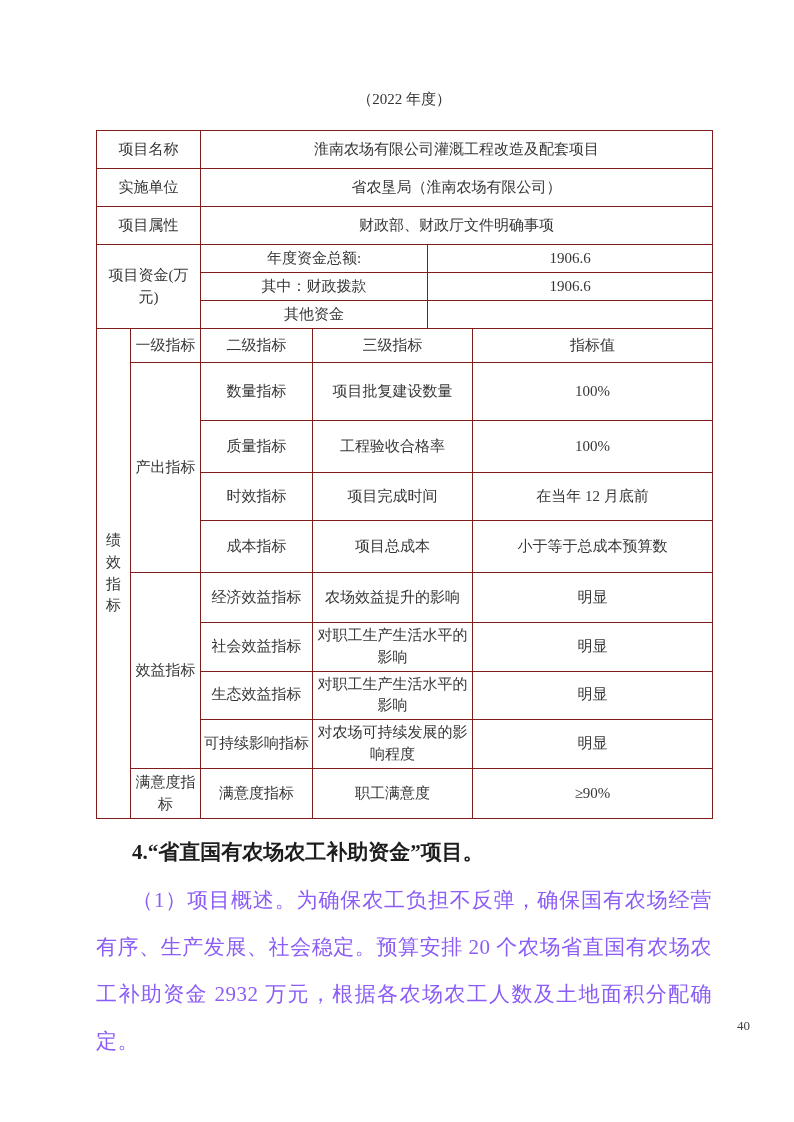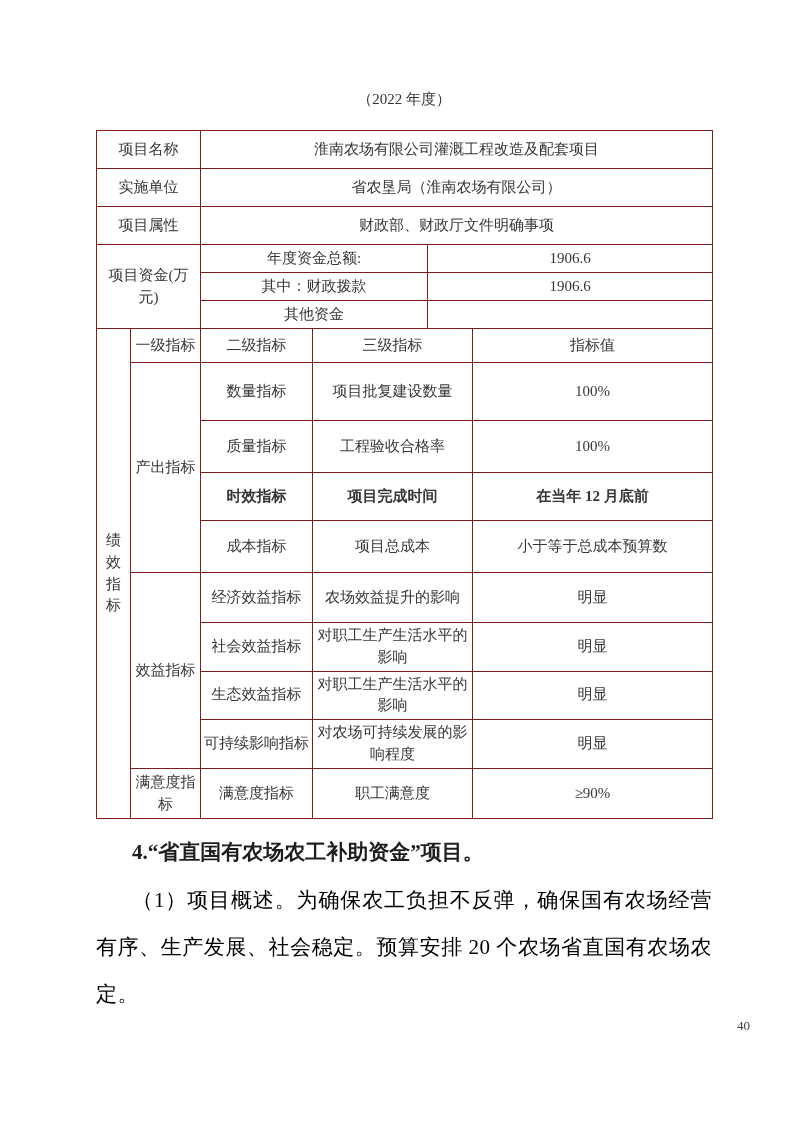--- a/index.html
+++ b/index.html
@@ -26,28 +26,28 @@
     font-size:15px; line-height:1.45;
     color:#363636;
     text-align:center; vertical-align:middle;
     padding:2px 3px;
     word-break:break-all;
   }
   td.side-cell { padding:0; line-height:1.6; }
   td.t-left  { text-align:left;  padding-left:6px; }
   td.t-right { text-align:right; padding-right:7px; }
   tr.h38 { height:38px; } tr.h34 { height:34px; } tr.h28 { height:28px; }
-  tr.h58 { height:58px; } tr.h52 { height:52px; } tr.h48 { height:48px;font-weight:bold; }
+  tr.h58 { height:58px; } tr.h52 { height:52px; } tr.h48 { height:48px; }
   tr.h50 { height:50px; } tr.h53 { height:39px; } tr.h55 { height:49px;font-family:Liberation Serif, serif; }
   .section-heading {
     margin-top:18px; padding-left:36px;
     font-size:21px; font-weight:bold; line-height:30px;
     color:#1d1d1d;
   }
-  .paragraph { margin-top:10px; color:#000000; }
+  .paragraph { margin-top:10px; color:#8b5cf6; }
   .p-line { font-size:21px; line-height:47px; letter-spacing:0.5px; }
   .p-fill { text-align:justify; text-align-last:justify; }
   .p-indent { padding-left:36px; }
   .page-number {
     position:absolute; top:1018px; right:44px;
     font-size:13px; color:#404040;
   }
 </style>
 </head>
 <body>
@@ -154,19 +154,20 @@
           <td class="t-left">≥90%</td>
         </tr>
       </tbody>
     </table>
 
     <div class="section-heading">4.“省直国有农场农工补助资金”项目。</div>
 
     <div class="paragraph">
       <div class="p-line p-fill p-indent">（1）项目概述。为确保农工负担不反弹，确保国有农场经营</div>
       <div class="p-line p-fill">有序、生产发展、社会稳定。预算安排 20 个农场省直国有农场农</div>
+      <div class="p-line p-fill">工补助资金 2932 万元，根据各农场农工人数及土地面积分配确</div>
       <div class="p-line">定。</div>
     </div>
 
   </div>
 
   <div class="page-number">40</div>
 </div>
 
 </body></html>

